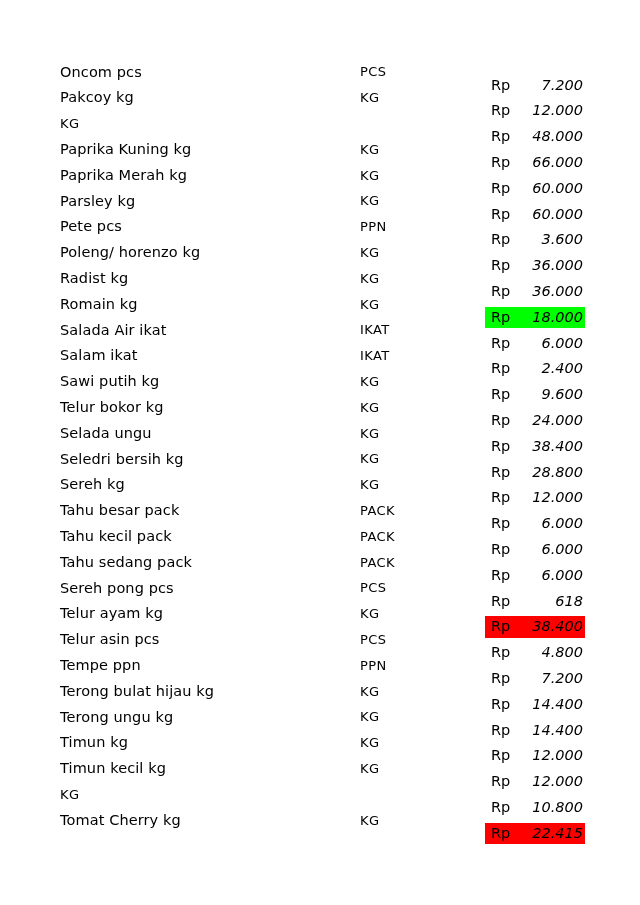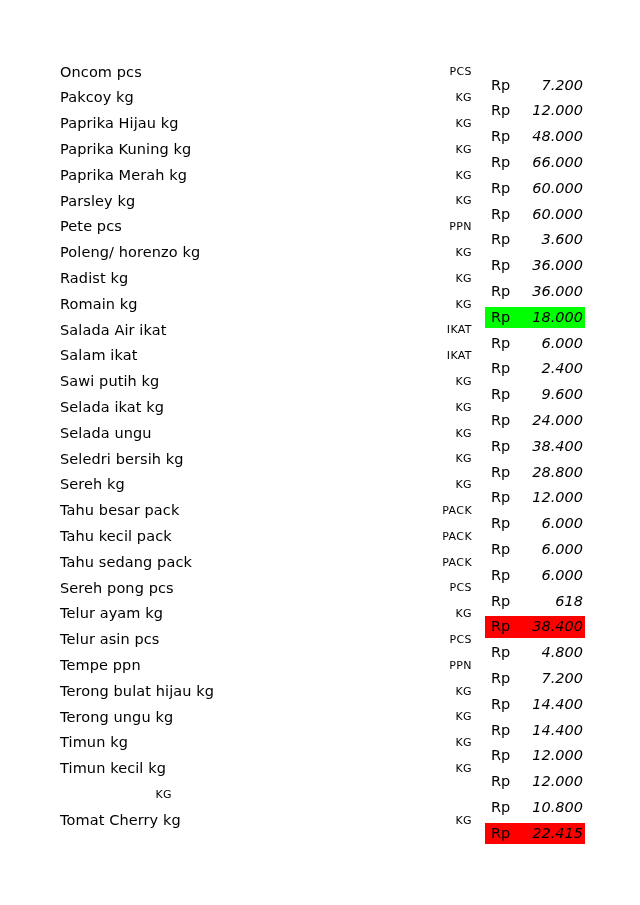--- a/index.html
+++ b/index.html
@@ -35,22 +35,22 @@
   }
   .cell-item {
     flex: 0 0 300px;
     font-size: 14.5px;
     letter-spacing: 0.1px;
     white-space: nowrap;
     line-height: 1;
   }
   .cell-unit {
     flex: 0 0 112px;
-    text-align: right;
-    font-size: 11px;
+    text-align: left;
+    font-size: 13px;
     letter-spacing: 0.4px;
     white-space: nowrap;
     line-height: 1;
   }
   .cell-price {
     flex: 1 1 auto;
     display: flex;
     align-items: center;
     justify-content: flex-end;
     white-space: nowrap;
@@ -99,21 +99,20 @@
         <div class="cell-item">Pakcoy kg</div>
         <div class="cell-unit">KG</div>
         <div class="cell-price">
           <div class="price-box">
             <span class="currency">Rp</span>
             <span class="amount">12.000</span>
           </div>
         </div>
       </div>
       <div class="row">
-        <div class="cell-item">Paprika Hijau kg</div>
         <div class="cell-unit">KG</div>
         <div class="cell-price">
           <div class="price-box">
             <span class="currency">Rp</span>
             <span class="amount">48.000</span>
           </div>
         </div>
       </div>
       <div class="row">
         <div class="cell-item">Paprika Kuning kg</div>
@@ -209,21 +208,21 @@
         <div class="cell-item">Sawi putih kg</div>
         <div class="cell-unit">KG</div>
         <div class="cell-price">
           <div class="price-box">
             <span class="currency">Rp</span>
             <span class="amount">9.600</span>
           </div>
         </div>
       </div>
       <div class="row">
-        <div class="cell-item">Selada ikat kg</div>
+        <div class="cell-item">Telur bokor kg</div>
         <div class="cell-unit">KG</div>
         <div class="cell-price">
           <div class="price-box">
             <span class="currency">Rp</span>
             <span class="amount">24.000</span>
           </div>
         </div>
       </div>
       <div class="row">
         <div class="cell-item">Selada ungu</div>

